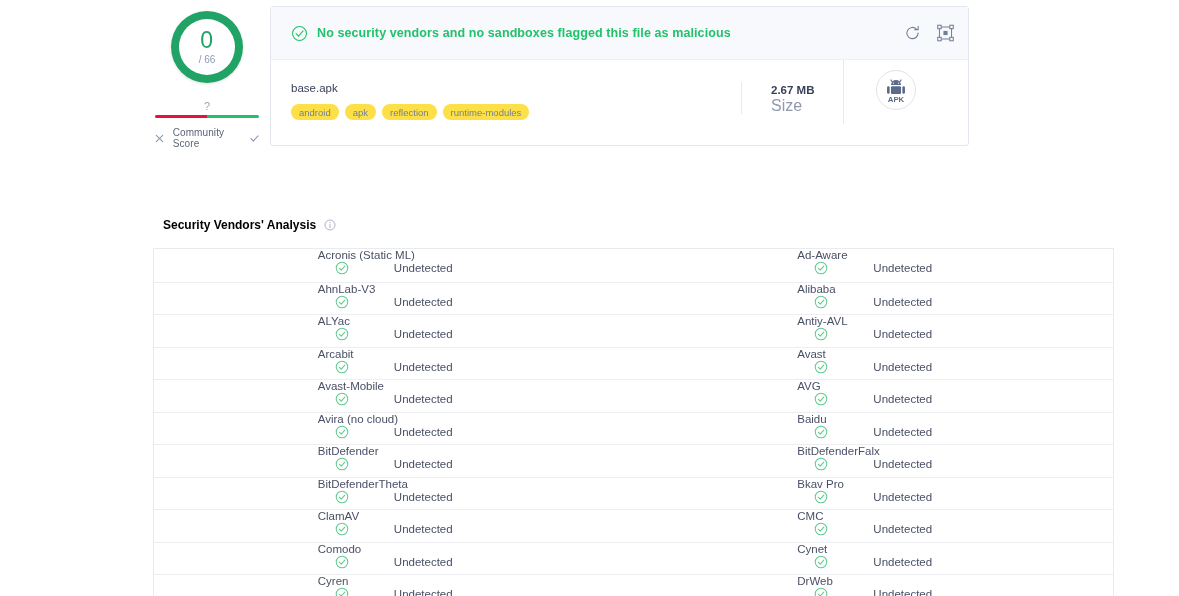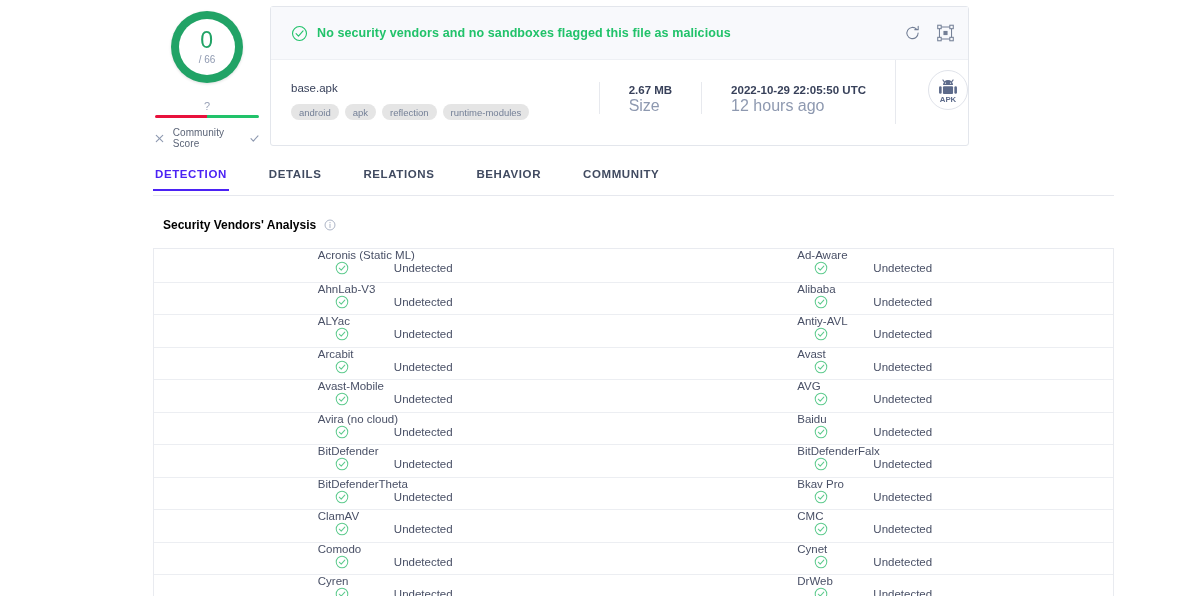--- a/index.html
+++ b/index.html
@@ -78,21 +78,21 @@
 
   .card-body { display: flex; height: 86px; align-items: flex-start; }
   .file-info { padding: 20px 0 0 20px; width: 470px; }
   .file-hash {
     font-size: 11.5px; color: #38415a; line-height: 16px;
     word-break: break-all;
   }
   .file-name { font-size: 11.5px; color: #38415a; line-height: 16px; }
   .tags { display: flex; gap: 6px; margin-top: 8px; }
   .tag {
-    background: #e5e5e5; color: #737f96;
+    background: #fde047; color: #737f96;
     font-size: 9.5px; padding: 2.5px 8px; border-radius: 9px;
     white-space: nowrap;
   }
 
   .meta { display: flex; align-items: flex-start; padding-top: 22px; }
   .meta-cell { padding: 0 29px; }
   .meta-cell.bordered { border-left: 1px solid #e7e9ee; }
   .meta-main { font-size: 11.5px; color: #38415a; font-weight: bold; line-height: 16px; white-space: nowrap;}
   .meta-sub { font-size: 16px; color: #8e99b0; line-height: 16px; white-space: nowrap; }
 
@@ -236,51 +236,40 @@
           <span class="tag">reflection</span>
           <span class="tag">runtime-modules</span>
         </div>
       </div>
 
       <div class="meta">
         <div class="meta-cell bordered">
           <div class="meta-main">2.67 MB</div>
           <div class="meta-sub">Size</div>
         </div>
-        <div class="meta-cell bordered">
-          <div class="meta-main">2022-10-29 22:05:50 UTC</div>
-          <div class="meta-sub">12 hours ago</div>
-        </div>
       </div>
 
       <div class="filetype-wrap">
         <div class="filetype-icon">
           <svg width="28" height="28" viewBox="0 0 30 30" fill="currentColor">
             <line x1="9.5" y1="4.2" x2="11.2" y2="6.6" stroke="currentColor" stroke-width="1.1" stroke-linecap="round"></line>
             <line x1="20.5" y1="4.2" x2="18.8" y2="6.6" stroke="currentColor" stroke-width="1.1" stroke-linecap="round"></line>
             <path d="M9.6 9.6a5.4 5.4 0 0 1 10.8 0z"></path>
             <circle cx="12.3" cy="7.6" r=".7" fill="#fff"></circle>
             <circle cx="17.7" cy="7.6" r=".7" fill="#fff"></circle>
             <rect x="9.6" y="11" width="10.8" height="8.2" rx="1"></rect>
             <rect x="5.4" y="11" width="2.8" height="8" rx="1.4"></rect>
             <rect x="21.8" y="11" width="2.8" height="8" rx="1.4"></rect>
             <text x="15" y="27.4" text-anchor="middle" font-size="8.4" font-weight="bold" font-family="Liberation Sans, sans-serif" fill="currentColor">APK</text>
           </svg>
         </div>
       </div>
     </div>
   </div>
 
-  <div class="tabs">
-    <div class="tab active">DETECTION</div>
-    <div class="tab">DETAILS</div>
-    <div class="tab">RELATIONS</div>
-    <div class="tab">BEHAVIOR</div>
-    <div class="tab">COMMUNITY</div>
-  </div>
 
   <div class="section-head">
     <span class="section-title">Security Vendors' Analysis</span>
     <span class="info-icon">
       <svg width="12" height="12" viewBox="0 0 14 14" fill="none" stroke="currentColor" stroke-width="1.1">
         <circle cx="7" cy="7" r="5.8"></circle>
         <line x1="7" y1="6.2" x2="7" y2="10" stroke-linecap="round"></line>
         <circle cx="7" cy="4.2" r=".75" fill="currentColor" stroke="none"></circle>
       </svg>
     </span>

